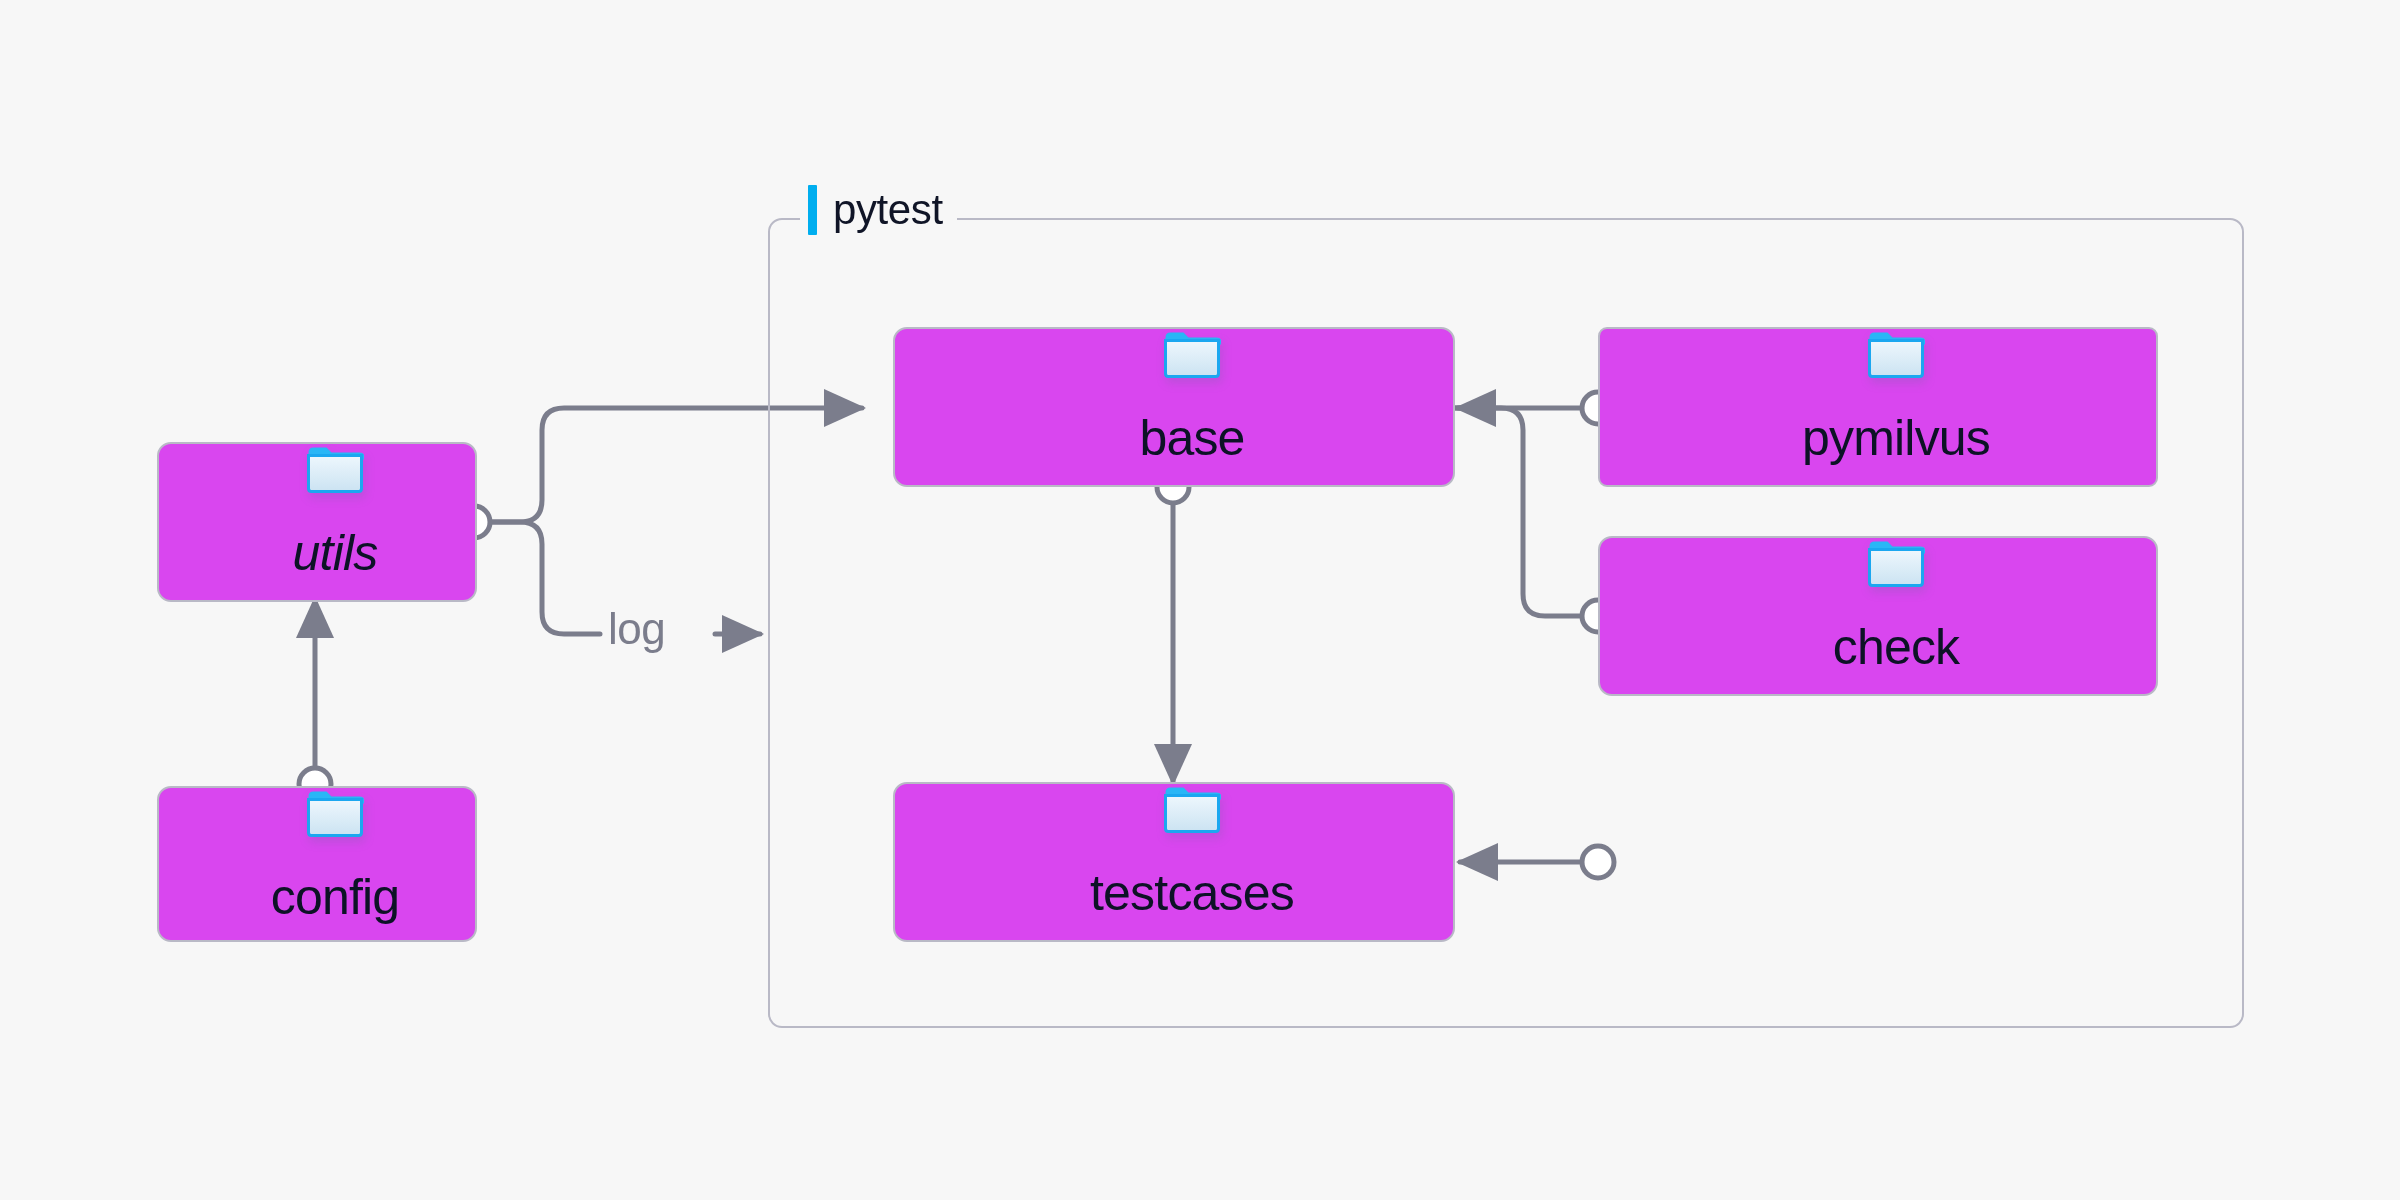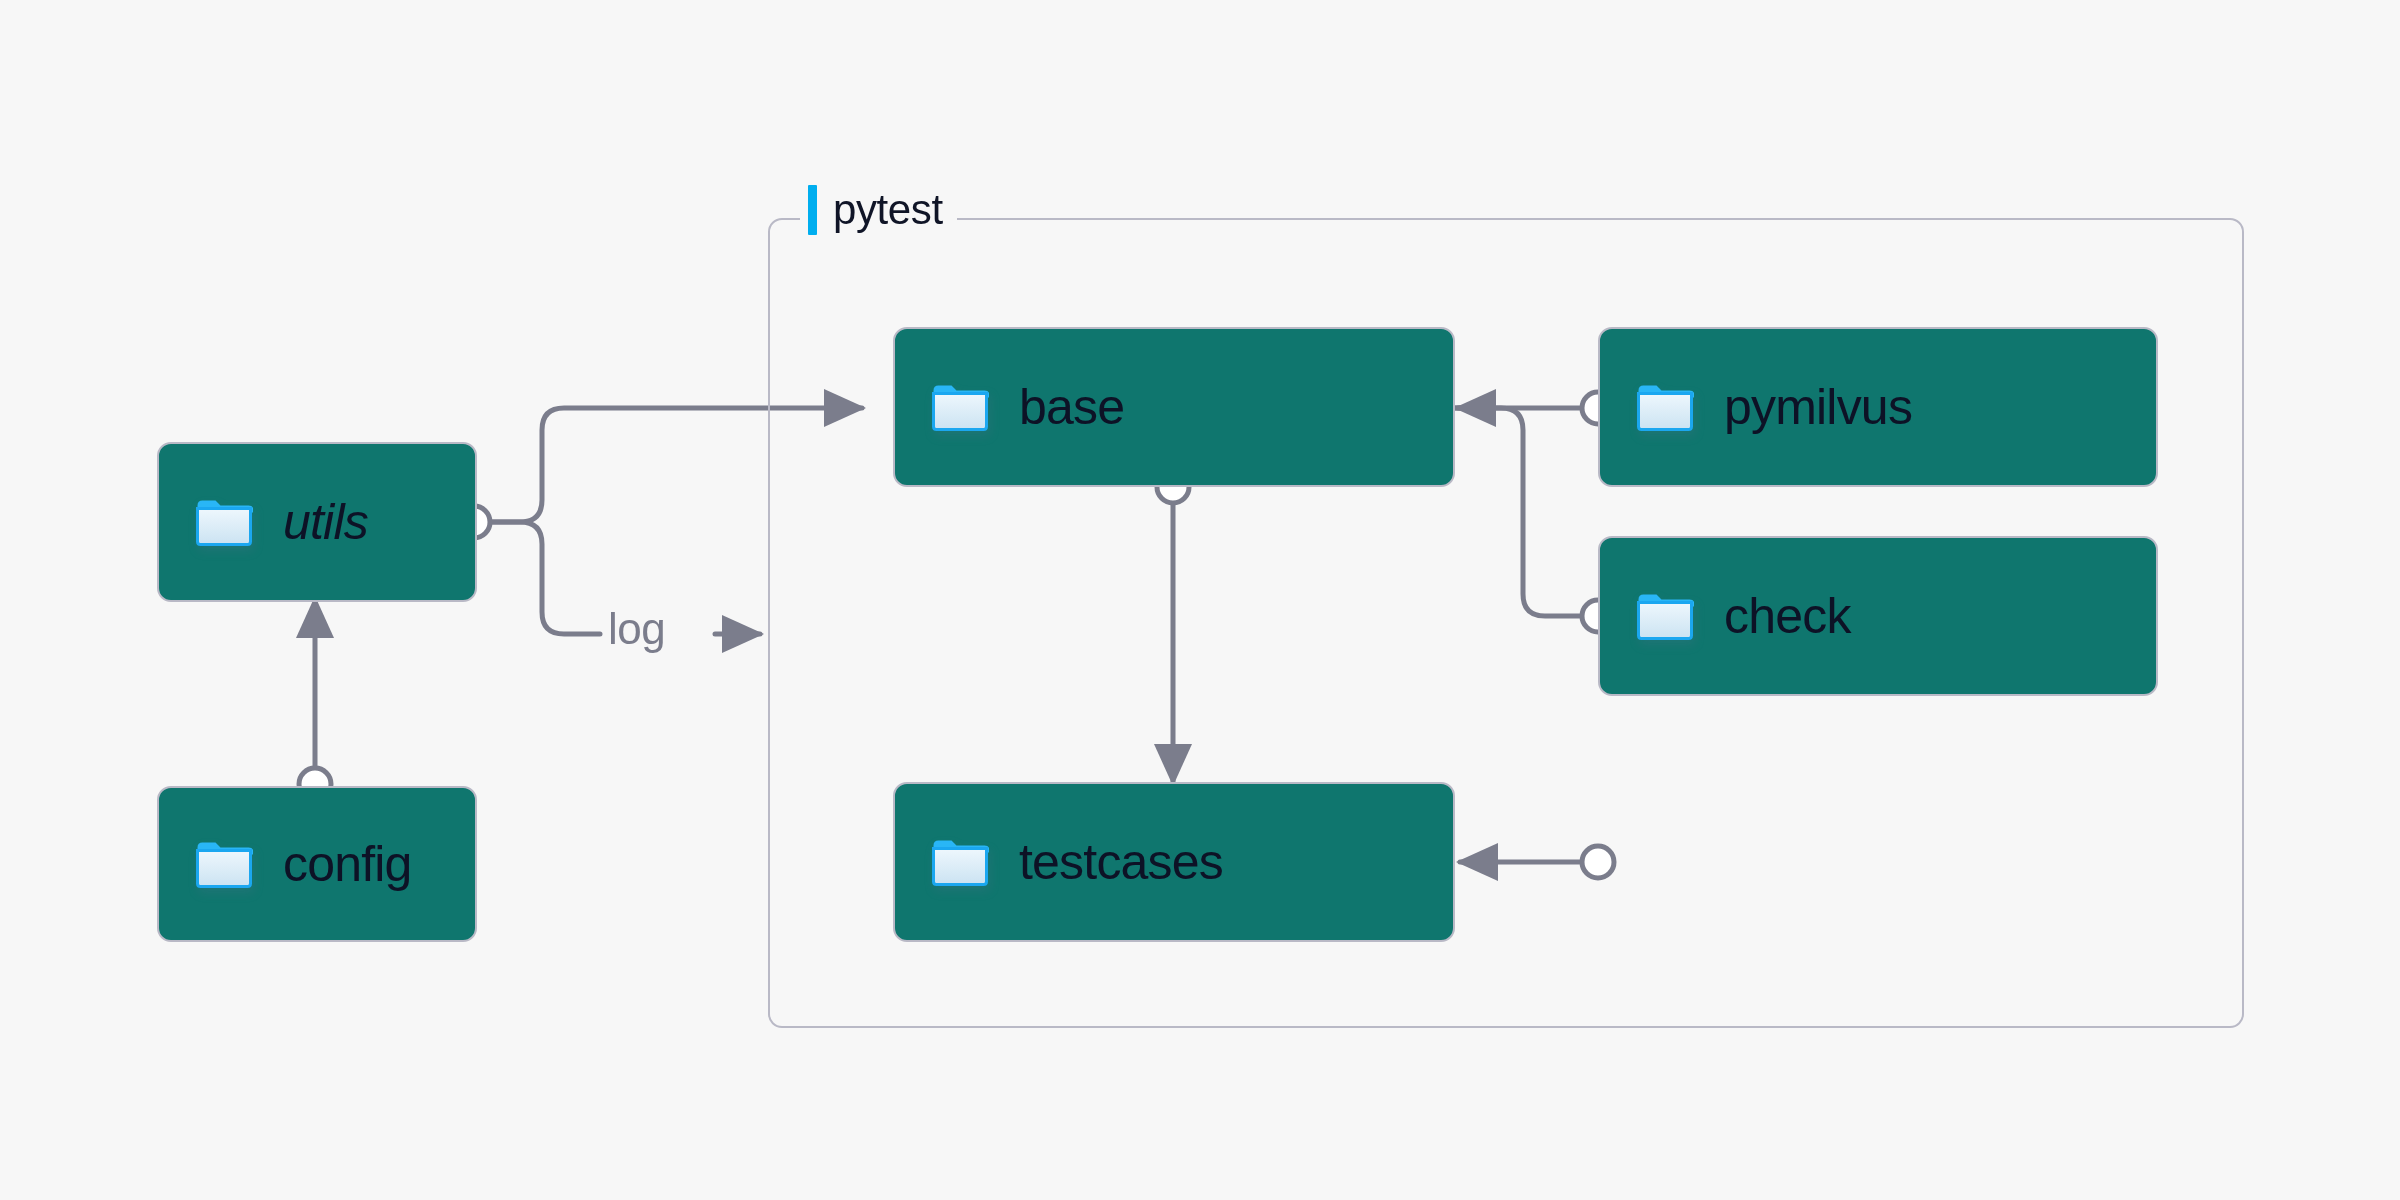--- a/index.html
+++ b/index.html
@@ -61,27 +61,28 @@
     font-size: 42px;
     color: #101527;
     letter-spacing: -0.4px;
     white-space: nowrap;
   }
 
   
   .node {
     position: absolute;
     box-sizing: border-box;
-    background: #0f766e;
+    background: #d946ef;
     border: 2px solid #b9b9c6;
     border-radius: 14px;
     display: flex;
     align-items: center;
     padding-left: 36px;
     gap: 30px;
+    flex-direction: column;
   }
   .node-label {
     font-size: 50px;
     color: #0d1226;
     letter-spacing: -0.8px;
     white-space: nowrap;
   }
 
   
   .folder-icon {
@@ -189,21 +190,21 @@
   <div class="node" style="left:893px; top:782px; width:562px; height:160px;">
     <span class="folder-icon">
       <svg viewBox="0 0 58 50" width="58" height="50">
         <path d="M2.5 8.5 q0-5 5-5 h13 l5 5 h28 q5 0 5 5 v2 h-56 z" fill="#29B6F6"></path>
         <path d="M2.5 11.5 h53 v33 q0 3 -3 3 h-47 q-3 0 -3 -3 z" fill="url(#folderGrad)" stroke="#1BA7F0" stroke-width="3"></path>
       </svg>
     </span>
     <span class="node-label">testcases</span>
   </div>
 
-  <div class="node" style="left:1598px; top:327px; width:560px; height:160px;">
+  <div class="node" style="left:1598px; top:327px; width:560px; height:160px;border-radius:9px;">
     <span class="folder-icon">
       <svg viewBox="0 0 58 50" width="58" height="50">
         <path d="M2.5 8.5 q0-5 5-5 h13 l5 5 h28 q5 0 5 5 v2 h-56 z" fill="#29B6F6"></path>
         <path d="M2.5 11.5 h53 v33 q0 3 -3 3 h-47 q-3 0 -3 -3 z" fill="url(#folderGrad)" stroke="#1BA7F0" stroke-width="3"></path>
       </svg>
     </span>
     <span class="node-label">pymilvus</span>
   </div>
 
   <div class="node" style="left:1598px; top:536px; width:560px; height:160px;">

